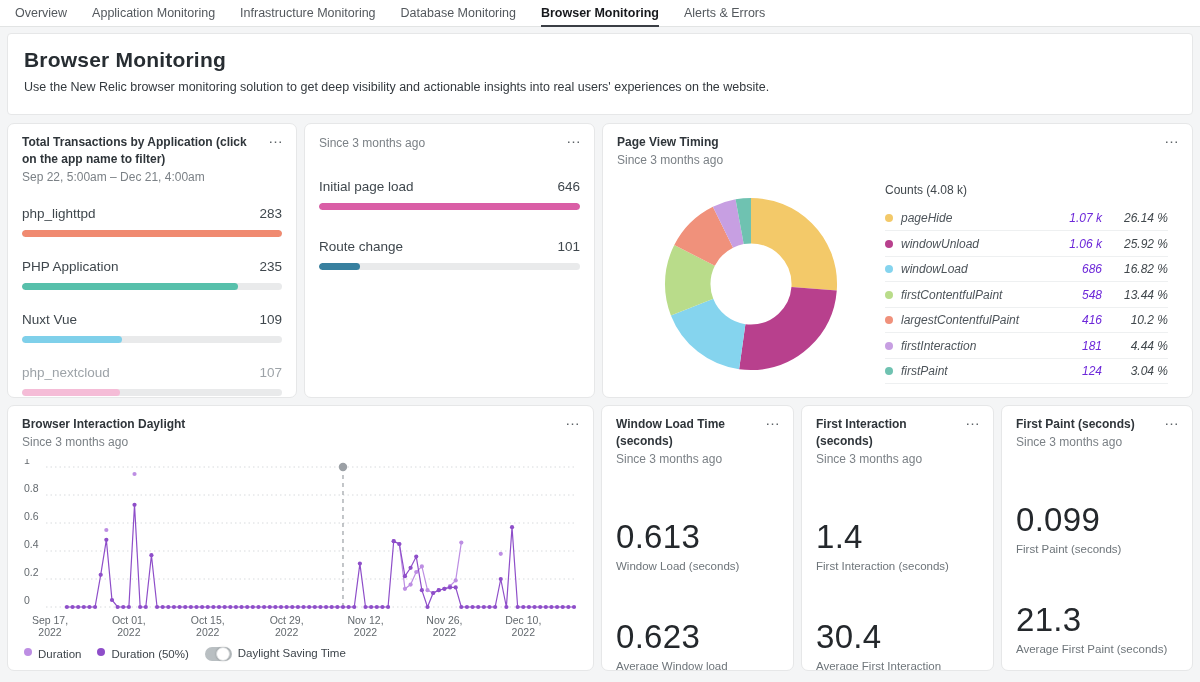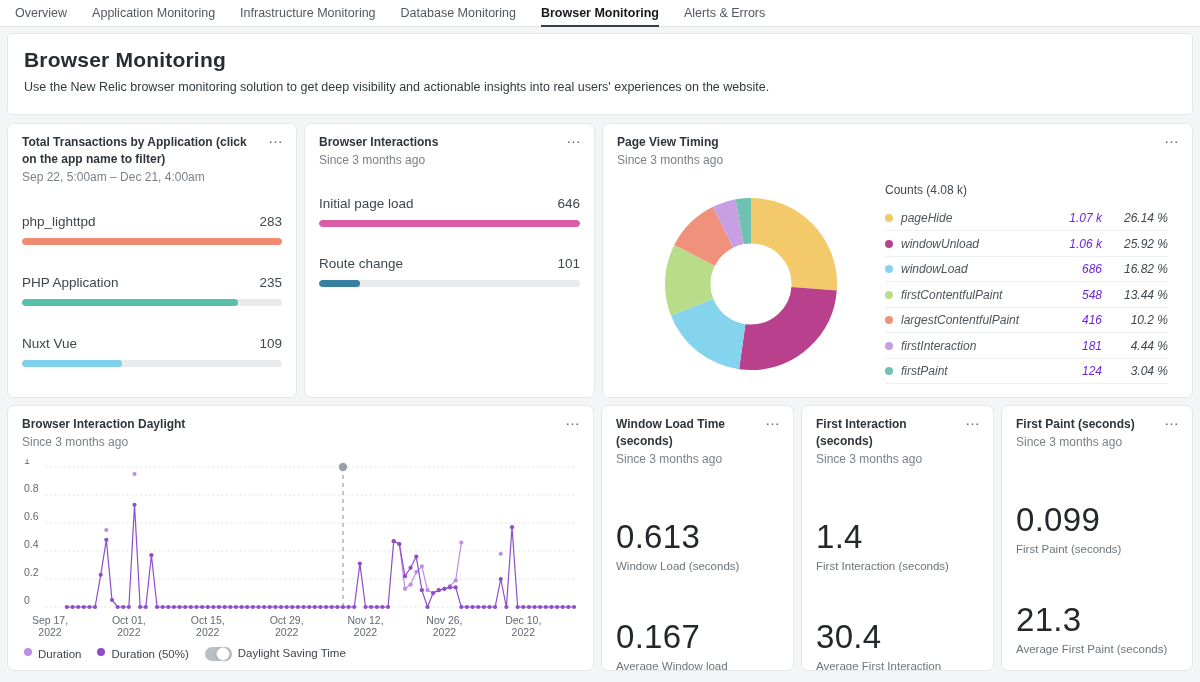--- a/index.html
+++ b/index.html
@@ -21,21 +21,21 @@
   .grid2 { display:grid; grid-template-columns:587px 193px 193px 1fr; gap:7px; margin:7px 7px 0; }
   .card { background:#fff; border:1px solid #e6e7e8; border-radius:7px; padding:10px 14px; position:relative; overflow:hidden; }
   .grid1 .card { height:275px; }
   .grid2 .card { height:266px; }
   .card-title { font-size:12px; font-weight:700; color:#2f353a; line-height:1.4; padding-right:26px; }
   .card-sub { font-size:12px; color:#7b8186; margin-top:2px; }
   .menu-dots { position:absolute; top:6px; right:12px; color:#5d6periods367; color:#5d6367; font-size:15px; letter-spacing:1px; cursor:pointer; line-height:1; }
 
   
   .barlist { margin-top:4px; }
-  .bar-row { margin-top:30px; }
+  .bar-row { margin-top:22px; }
   .barlist[data-idx="1"] .bar-row { margin-top:29px; }
   .bar-head { display:flex; justify-content:space-between; font-size:13.5px; color:#3f474d; }
   .bar-track { margin-top:9px; height:7px; border-radius:4px; background:#e9eaeb; overflow:hidden; }
   .bar-fill { height:100%; border-radius:4px; }
   .bar-row.muted .bar-head { color:#9da3a8; }
 
   
   .pvt-body { display:flex; align-items:flex-start; }
   .donut-wrap { width:268px; display:flex; justify-content:center; padding-top:28px; }
   .pvt-legend-wrap { flex:1; margin-top:16px; padding-right:10px; }
@@ -117,21 +117,20 @@
             <span>107</span>
           </div>
           <div class="bar-track" style="background: rgb(233, 234, 235);">
             <div class="bar-fill" style="width: 37.8092%; background: rgb(245, 188, 215);"></div>
           </div>
         </div>
       </div>
   </div>
 
   <div class="card">
-    <div class="card-title">Browser Interactions</div>
     <div class="card-sub">Since 3 months ago</div>
     <span class="menu-dots">…</span>
     <div class="barlist" data-idx="1">
         <div class="bar-row">
           <div class="bar-head">
             <span>Initial page load</span>
             <span>646</span>
           </div>
           <div class="bar-track" style="background: rgb(233, 234, 235);">
             <div class="bar-fill" style="width: 100%; background: rgb(218, 94, 166);"></div>
@@ -381,21 +380,21 @@
 
   <div class="card">
     <div class="card-title">Window Load Time (seconds)</div>
     <div class="card-sub">Since 3 months ago</div>
     <span class="menu-dots">…</span>
     <div class="metric-block-1">
       <div class="metric-value">0.613</div>
       <div class="metric-label">Window Load (seconds)</div>
     </div>
     <div class="metric-block-2">
-      <div class="metric-value">0.167</div>
+      <div class="metric-value">0.623</div>
       <div class="metric-label">Average Window load (seconds)</div>
     </div>
   </div>
 
   <div class="card">
     <div class="card-title">First Interaction (seconds)</div>
     <div class="card-sub">Since 3 months ago</div>
     <span class="menu-dots">…</span>
     <div class="metric-block-1">
       <div class="metric-value">1.4</div>

